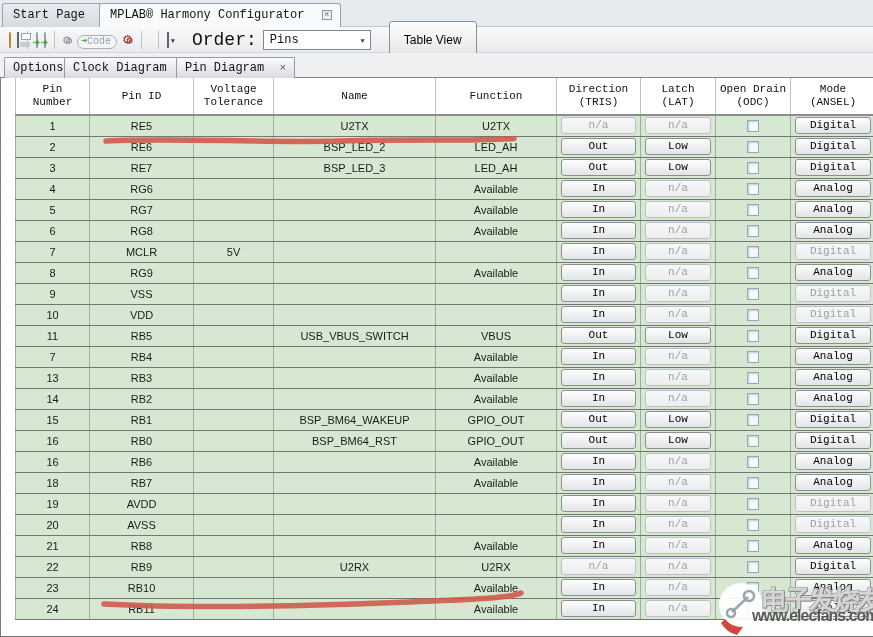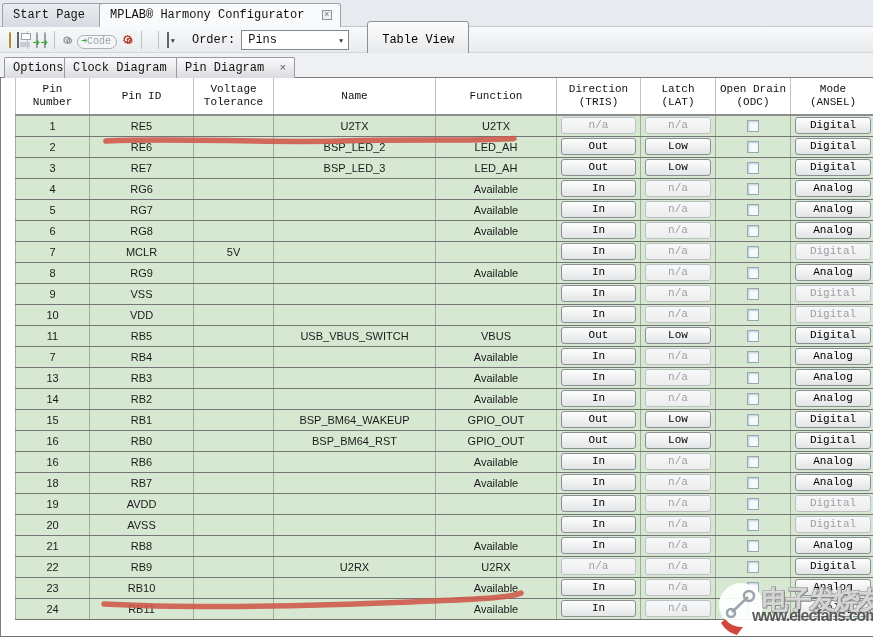--- a/index.html
+++ b/index.html
@@ -36,26 +36,26 @@
   .gear.red { color:#b5382a; font-size:15px; }
   .codepill { border:1px solid #aab0b6; border-radius:8px; color:#9aa0a6;
     font-size:10px; padding:0 5px 1px 3px; background:#f4f6f8; margin-left:-3px; }
   .codepill .ar { color:#3fae3f; font-weight:bold; }
   .icon-mhc { width:16px; height:16px; border-radius:50%;
     background:radial-gradient(circle at 35% 30%, #4fb3c8, #1e7e98); position:relative; }
   .icon-mhc:before { content:""; position:absolute; left:1px; right:1px; top:6px; height:4px; background:rgba(255,255,255,.85); }
   .icon-win { width:16px; height:13px; border:1px solid #5d6670; background:#fdfdfe; position:relative; }
   .icon-win:before { content:""; position:absolute; left:0; right:0; top:0; height:3px; background:#cfdceb; }
   .caret { font-size:7px; color:#444; margin-left:2px; }
-  .order-label { margin-left:14px; margin-right:6px; font-size:12px;text-align:right; }
+  .order-label { margin-left:14px; margin-right:6px; font-size:18px;text-align:right; }
   .combo { width:108px; height:20px; border:1px solid #7f8993; background:#fff;
     display:flex; align-items:center; padding-left:6px; font-size:12px; position:relative; }
   .combo .caret { position:absolute; right:5px; top:6px; }
   .btn-tableview { margin-left:18px; height:37px; padding:0 14px; font-size:12px;
-    font-family:Liberation Mono, monospace; border:1px solid #8b9096; border-radius:3px;
+    font-family:Liberation Sans, sans-serif; border:1px solid #8b9096; border-radius:3px;
     background:linear-gradient(#fdfdfd,#e3e5e8); }
   
   .doctabs { position:absolute; left:0; top:53px; width:873px; height:25px;
     background:#eff0f2; border-bottom:1px solid #7f7f7f; }
   .dtab { position:absolute; top:4px; height:21px; padding:3px 8px 8px 8px;
     border:1px solid #979ba0; border-bottom:none; border-radius:2px 2px 0 0;
     background:linear-gradient(#fbfbfc,#d9dbde); font-size:12px; white-space:nowrap; }
   .dtab.active { top:1px; height:25px; padding-top:5px; background:#fff; z-index:5; }
   .dclose { color:#555; font-size:11px; margin-left:8px; }
   

